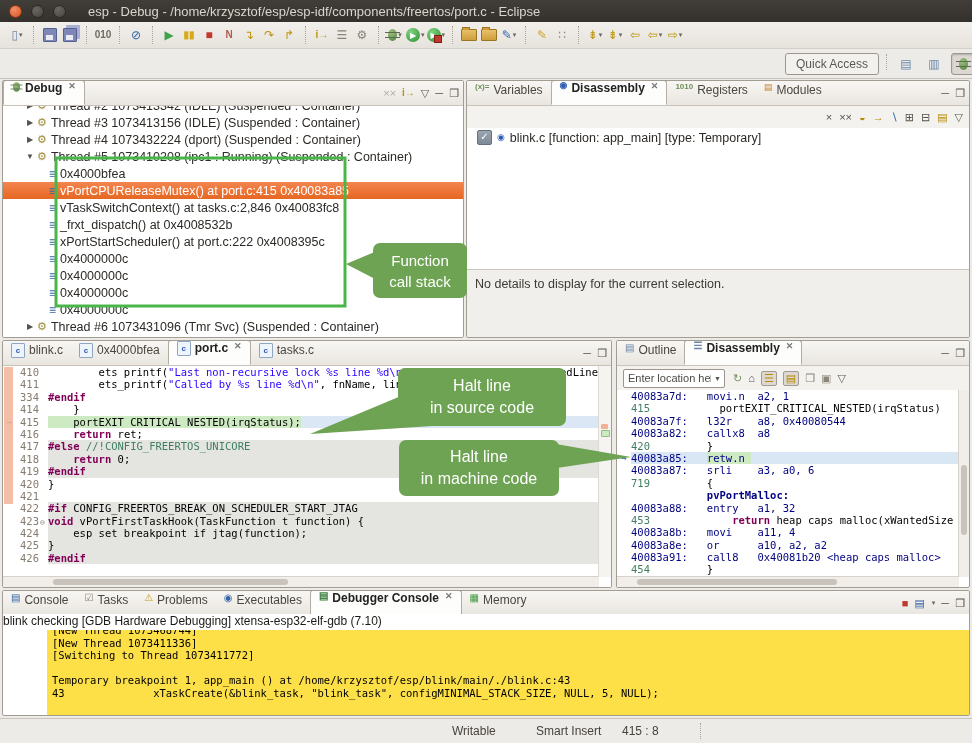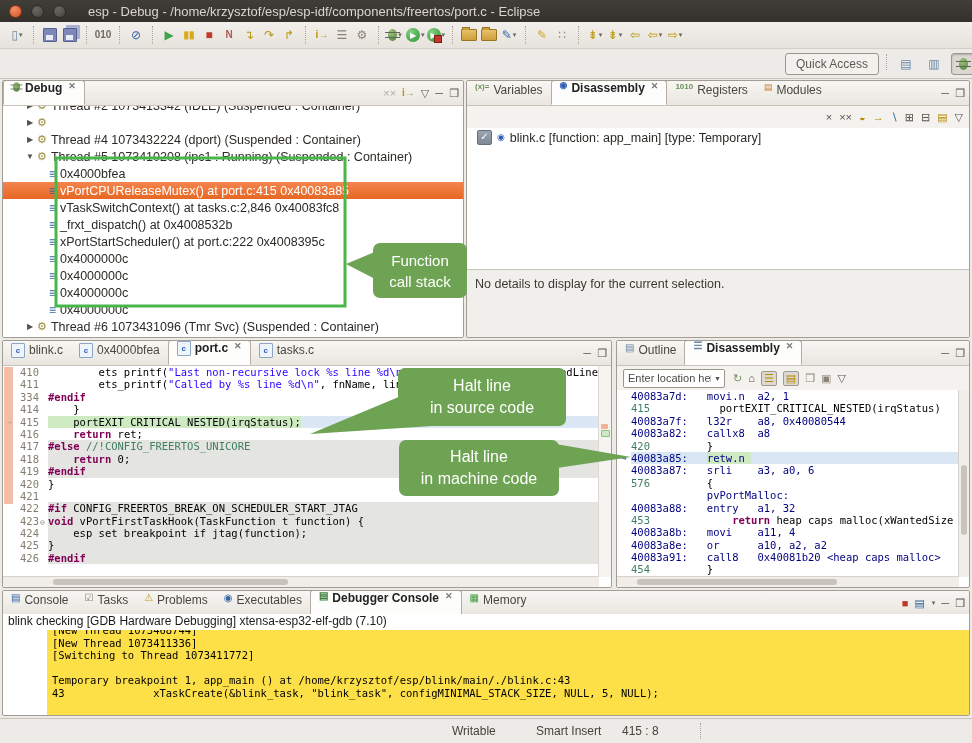--- a/index.html
+++ b/index.html
@@ -107,30 +107,30 @@
   .combo{width:100px;height:17px;background:#fff;border:1px solid #9b958d;border-radius:2px;display:flex;align-items:center;}
   .combo .cval{flex:1;font-size:11px;color:#4d4a45;padding-left:4px;white-space:nowrap;overflow:hidden;}
   .combo .cbtn{width:13px;font-size:7px;color:#555;text-align:center;border-left:1px solid #c5c0b9;}
   .pressedic{background:#ddd9d2;border:1px solid #a09a92;border-radius:2px;padding:1px 2px;}
   .diswrap{position:absolute;left:0;right:10px;top:49px;bottom:10px;overflow:hidden;background:#fff;}
   .dline{height:12.4px;display:flex;font-family:"DejaVu Sans Mono",monospace;font-size:10.5px;line-height:12.4px;white-space:pre;}
   .dline .dmargin{width:14px;flex:none;text-align:center;font-size:9px;line-height:12px;}
   .dline .dtext{flex:1;overflow:hidden;}
   .dline.sel .dtext{background:#d9e7f5;}
   .a{color:#000080;} .i{color:#000080;} .l{color:#3f7f5f;} .t{color:#000;}
-  .b{color:#000080;font-weight:normal;} .hgl{background:#cdeac3;color:#000080;}
+  .b{color:#000080;font-weight:bold;} .hgl{background:#cdeac3;color:#000080;}
   .dis-vscroll{position:absolute;right:0;top:49px;bottom:10px;width:10px;background:#f1eeea;border-left:1px solid #d6d1ca;}
   .dis-vscroll .thumb{position:absolute;top:40%;left:2px;width:6px;height:70px;background:#c9c3bb;border-radius:3px;}
   .dis-hscroll{position:absolute;left:0;right:10px;bottom:0;height:10px;background:#f1eeea;border-top:1px solid #d6d1ca;}
   .dis-hscroll .thumb{position:absolute;left:20px;top:2px;width:200px;height:6px;background:#c9c3bb;border-radius:3px;}
 
   
   #console-panel{left:2px;top:590px;width:968px;height:126px;}
   .con-desc{position:absolute;left:0;right:0;top:23px;height:16px;font-size:12px;color:#1c1a17;
-    padding-left:5px;background:#fff;white-space:nowrap;}
+    background:#fff;white-space:nowrap;}
   .conwrap{position:absolute;left:0;right:0;top:39px;bottom:0;background:#fde047;overflow:hidden;margin-left:44px;}
   .conline{height:12.6px;font-family:"DejaVu Sans Mono",monospace;font-size:10.5px;line-height:12.6px;
     white-space:pre;color:#000;padding-left:5px;}
   .conline:first-child{margin-top:-6px;}
 
   
   .statusbar{position:absolute;left:0;top:718px;width:972px;height:25px;background:#edebe7;border-top:1px solid #c9c3bb;}
   .sbitem{position:absolute;top:5px;font-size:12px;color:#46423c;}
   .sbsep{position:absolute;top:4px;height:16px;border-left:1px dotted #a9a39b;}
 
@@ -311,20 +311,21 @@
     </div>
     <div class="treewrap" id="debug-tree">
         <div class="trow" style="margin-top: -9px;">
           <span class="arrow">▶</span>
           <span class="ticon">⚙</span>
           <span>Thread #2 1073413342 (IDLE) (Suspended : Container)</span>
         </div>
         <div class="trow">
           <span class="arrow">▶</span>
           <span class="ticon">⚙</span>
+          <span>Thread #3 1073413156 (IDLE) (Suspended : Container)</span>
         </div>
         <div class="trow">
           <span class="arrow">▶</span>
           <span class="ticon">⚙</span>
           <span>Thread #4 1073432224 (dport) (Suspended : Container)</span>
         </div>
         <div class="trow">
           <span class="arrow">▼</span>
           <span class="ticon">⚙</span>
           <span>Thread #5 1073410208 (ipc1 : Running) (Suspended : Container)</span>
@@ -517,21 +518,21 @@
         </span>
     </div>
     <div class="diswrap" id="disasm-lines">
         <div class="dline"><span class="dmargin"></span><span class="dtext"><span class="a">40083a7d:</span><span class="i">   movi.n  a2, 1</span></span></div>
         <div class="dline"><span class="dmargin"></span><span class="dtext"><span class="l">415</span><span class="t">           portEXIT_CRITICAL_NESTED(irqStatus)</span></span></div>
         <div class="dline"><span class="dmargin"></span><span class="dtext"><span class="a">40083a7f:</span><span class="i">   l32r    a8, 0x40080544</span></span></div>
         <div class="dline"><span class="dmargin"></span><span class="dtext"><span class="a">40083a82:</span><span class="i">   callx8  a8</span></span></div>
         <div class="dline"><span class="dmargin"></span><span class="dtext"><span class="l">420</span><span class="t">         }</span></span></div>
         <div class="dline sel"><span class="dmargin iparrow">→</span><span class="dtext"><span class="a">40083a85:</span><span class="i">   </span><span class="hgl">retw.n </span></span></div>
         <div class="dline"><span class="dmargin"></span><span class="dtext"><span class="a">40083a87:</span><span class="i">   srli    a3, a0, 6</span></span></div>
-        <div class="dline"><span class="dmargin"></span><span class="dtext"><span class="l">576</span><span class="t">         {</span></span></div>
+        <div class="dline"><span class="dmargin"></span><span class="dtext"><span class="l">719</span><span class="t">         {</span></span></div>
         <div class="dline"><span class="dmargin"></span><span class="dtext"><span class="b">            pvPortMalloc:</span></span></div>
         <div class="dline"><span class="dmargin"></span><span class="dtext"><span class="a">40083a88:</span><span class="i">   entry   a1, 32</span></span></div>
         <div class="dline"><span class="dmargin"></span><span class="dtext"><span class="l">453</span><span class="t">             </span><span class="k">return</span><span class="t"> heap_caps_malloc(xWantedSize</span></span></div>
         <div class="dline"><span class="dmargin"></span><span class="dtext"><span class="a">40083a8b:</span><span class="i">   movi    a11, 4</span></span></div>
         <div class="dline"><span class="dmargin"></span><span class="dtext"><span class="a">40083a8e:</span><span class="i">   or      a10, a2, a2</span></span></div>
         <div class="dline"><span class="dmargin"></span><span class="dtext"><span class="a">40083a91:</span><span class="i">   call8   0x40081b20 &lt;heap_caps_malloc&gt;</span></span></div>
         <div class="dline"><span class="dmargin"></span><span class="dtext"><span class="l">454</span><span class="t">         }</span></span></div>
         <div class="dline"><span class="dmargin"></span><span class="dtext"><span class="i">     or      a2, a10, a10</span></span></div>
       </div>
     <div class="dis-vscroll">

